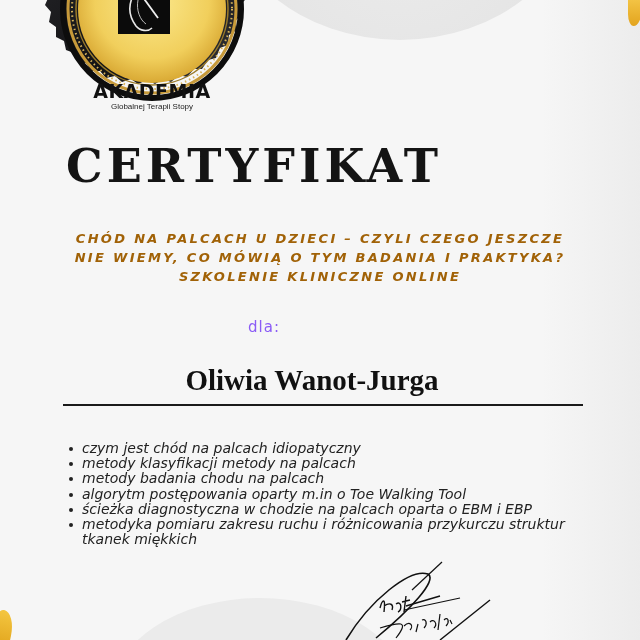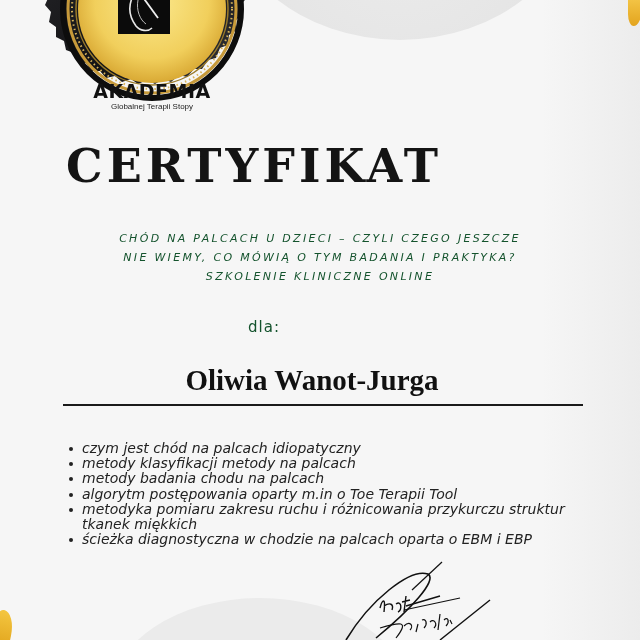--- a/index.html
+++ b/index.html
@@ -19,22 +19,22 @@
   .badge { position:absolute; left:37px; top:-106px; width:230px; height:230px; }
   .badge svg { width:230px; height:230px; display:block; }
   .badge-text { position:absolute; left:37px; top:36px; width:230px; text-align:center;margin-top:44px; }
   .badge-title { font-family:"DejaVu Sans", sans-serif; font-weight:bold; font-size:19px; color:#111; letter-spacing:0.5px; line-height:22px; }
   .badge-sub { font-family:"Liberation Sans", sans-serif; font-weight:normal; font-size:8px; color:#222; line-height:10px; }
   .logo-box { position:absolute; left:118px; top:-4px; width:52px; height:38px; background:#0b0b0b; }
 
   .title { position:absolute; left:0; top:138px; width:508px; text-align:center;
     font-family:"DejaVu Serif", serif; font-weight:bold; font-size:46px; letter-spacing:4px; color:#141414; line-height:56px; }
   .course { position:absolute; left:40px; top:229px; width:560px; text-align:center;
-    font-family:"DejaVu Sans", sans-serif; font-weight:normal; font-style:italic; font-size:11px; letter-spacing:2.3px; line-height:19px; color:#14532d; }
-  .for { position:absolute; left:0; top:318px; width:528px; text-align:center; font-size:15px; color:#14532d; letter-spacing:1px; }
+    font-family:"DejaVu Sans", sans-serif; font-weight:bold; font-style:italic; font-size:13px; letter-spacing:2.3px; line-height:19px; color:#a16207; }
+  .for { position:absolute; left:0; top:318px; width:528px; text-align:center; font-size:15px; color:#8b5cf6; letter-spacing:1px; }
   .name { position:absolute; left:0; top:364px; width:624px; text-align:center;
     font-family:"Liberation Serif", serif; font-weight:bold; font-size:29px; color:#111; }
   .name-line { position:absolute; left:63px; top:404px; width:520px; height:2px; background:#1a1a1a; }
 
   .topics { position:absolute; left:66px; top:441px; width:520px; margin:0; padding:0; list-style:none; }
   .topics li { position:relative; padding-left:16px; font-size:14px; line-height:15.2px; color:#222;font-style:italic; }
   .topics li::before { content:""; position:absolute; left:3px; top:6px; width:4px; height:4px; border-radius:50%; background:#222; }
 
   .signature { position:absolute; left:340px; top:560px; width:200px; height:80px; }
 </style>
@@ -92,23 +92,23 @@
 </div>
 
 <div class="for">dla:</div>
 <div class="name">Oliwia Wanot-Jurga</div>
 <div class="name-line"></div>
 
 <ul class="topics">
   <li>czym jest chód na palcach idiopatyczny</li>
   <li>metody klasyfikacji metody na palcach</li>
   <li>metody badania chodu na palcach</li>
-  <li>algorytm postępowania oparty m.in o Toe Terapii Tool</li>
+  <li>algorytm postępowania oparty m.in o Toe Walking Tool</li>
+  <li>ścieżka diagnostyczna w chodzie na palcach oparta o EBM i EBP</li>
   <li>metodyka pomiaru zakresu ruchu i różnicowania przykurczu struktur tkanek miękkich</li>
-  <li>ścieżka diagnostyczna w chodzie na palcach oparta o EBM i EBP</li>
 </ul>
 
 <div class="signature">
   <svg viewBox="0 0 200 80" width="200" height="80">
     <path d="M6 80 C30 40 70 8 88 14 C98 20 70 50 36 78" fill="none" stroke="#111" stroke-width="1.6"></path>
     <path d="M40 48 C42 40 46 36 44 52 M44 46 C50 42 54 44 52 50 M56 44 C62 40 62 50 58 52 M62 42 L70 40 M66 36 L64 52 M66 46 L100 36" fill="none" stroke="#111" stroke-width="1.4"></path>
     <path d="M64 50 L120 38" fill="none" stroke="#111" stroke-width="1.2"></path>
     <path d="M72 30 L102 2" fill="none" stroke="#111" stroke-width="1.2"></path>
     <path d="M40 68 C60 62 70 60 56 78 M64 66 C70 60 74 66 70 70 M78 64 L76 72 M82 60 C86 58 88 64 84 68 M90 62 C94 58 98 64 94 68 M100 54 L98 70 M104 60 C108 56 110 62 106 66 M110 60 L112 64" fill="none" stroke="#111" stroke-width="1.2"></path>
     <path d="M100 80 L150 40" fill="none" stroke="#111" stroke-width="1.4"></path>

